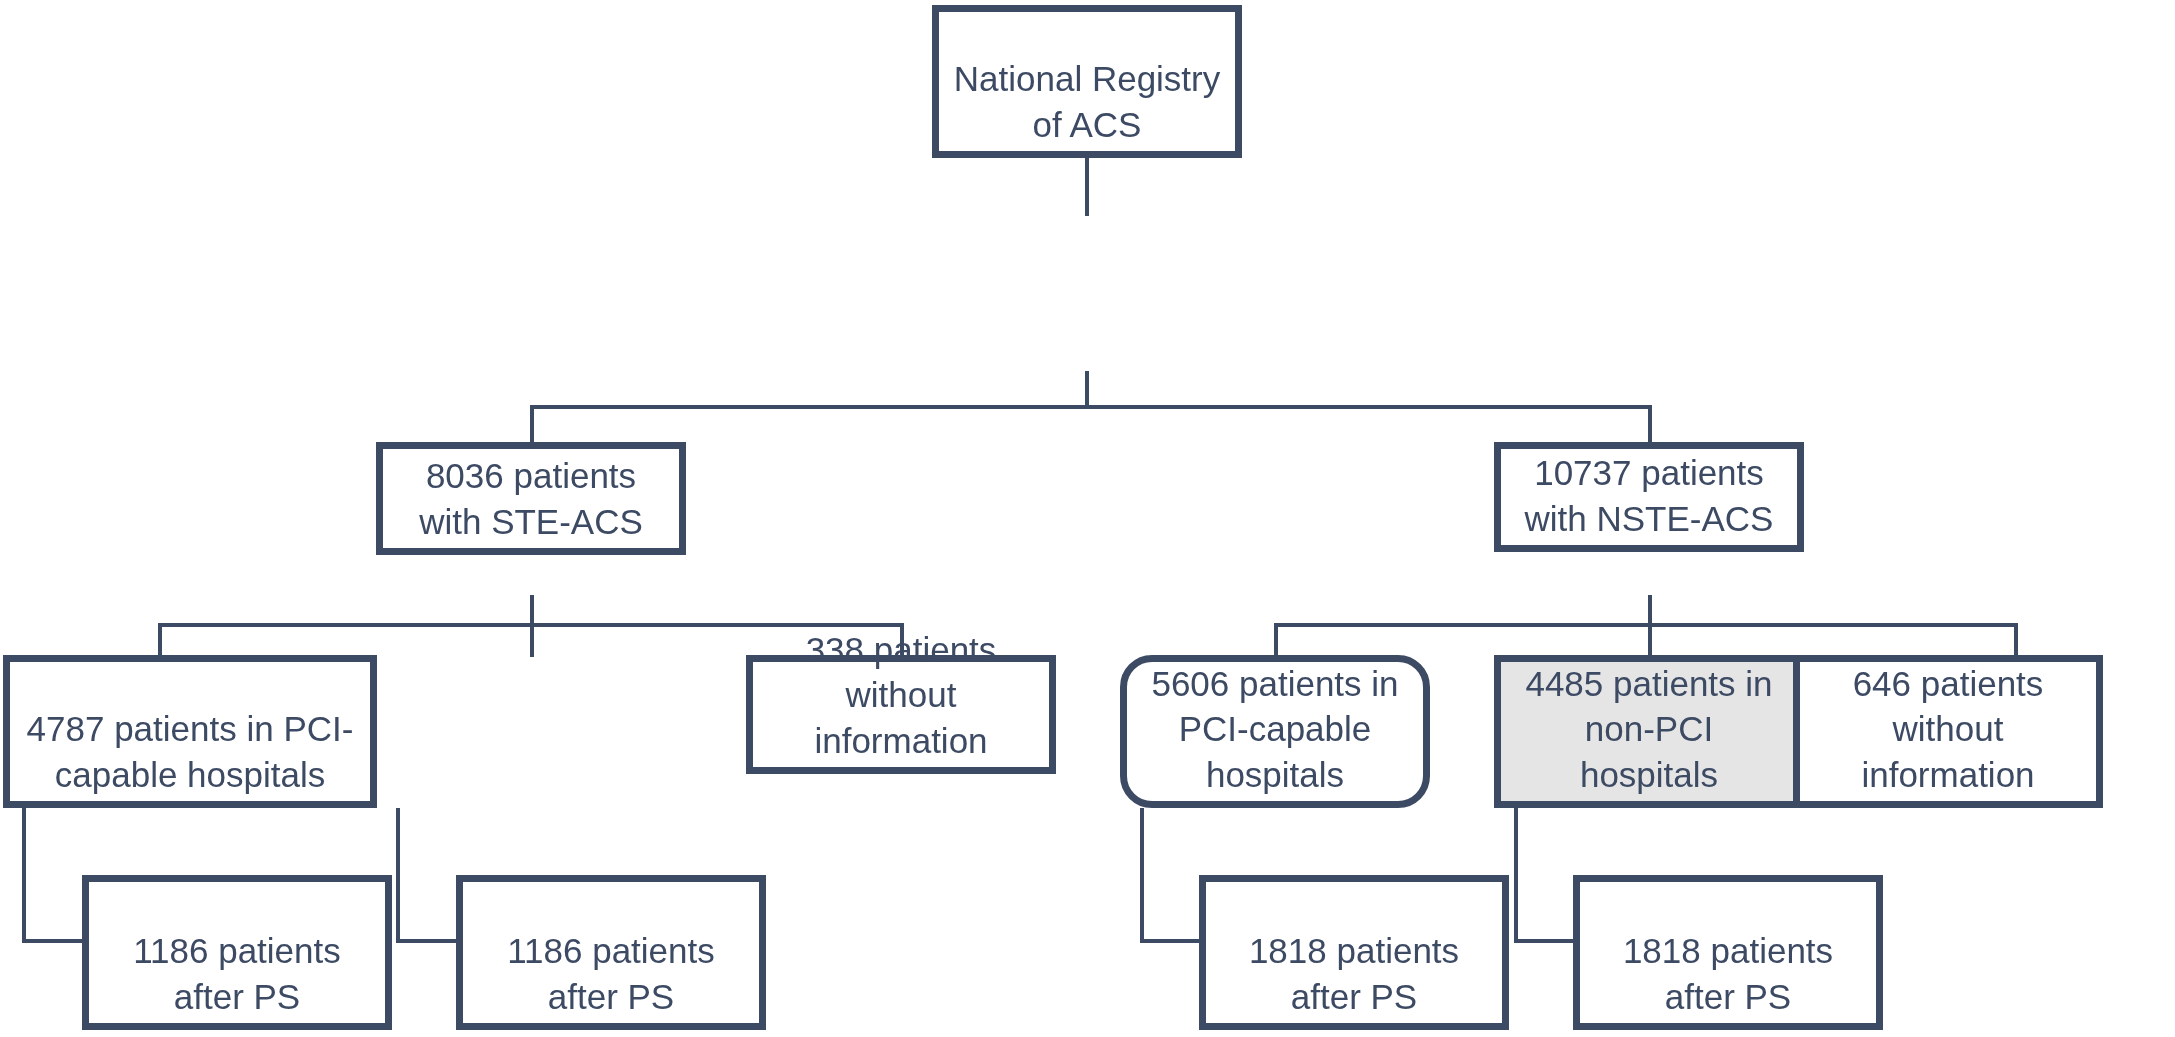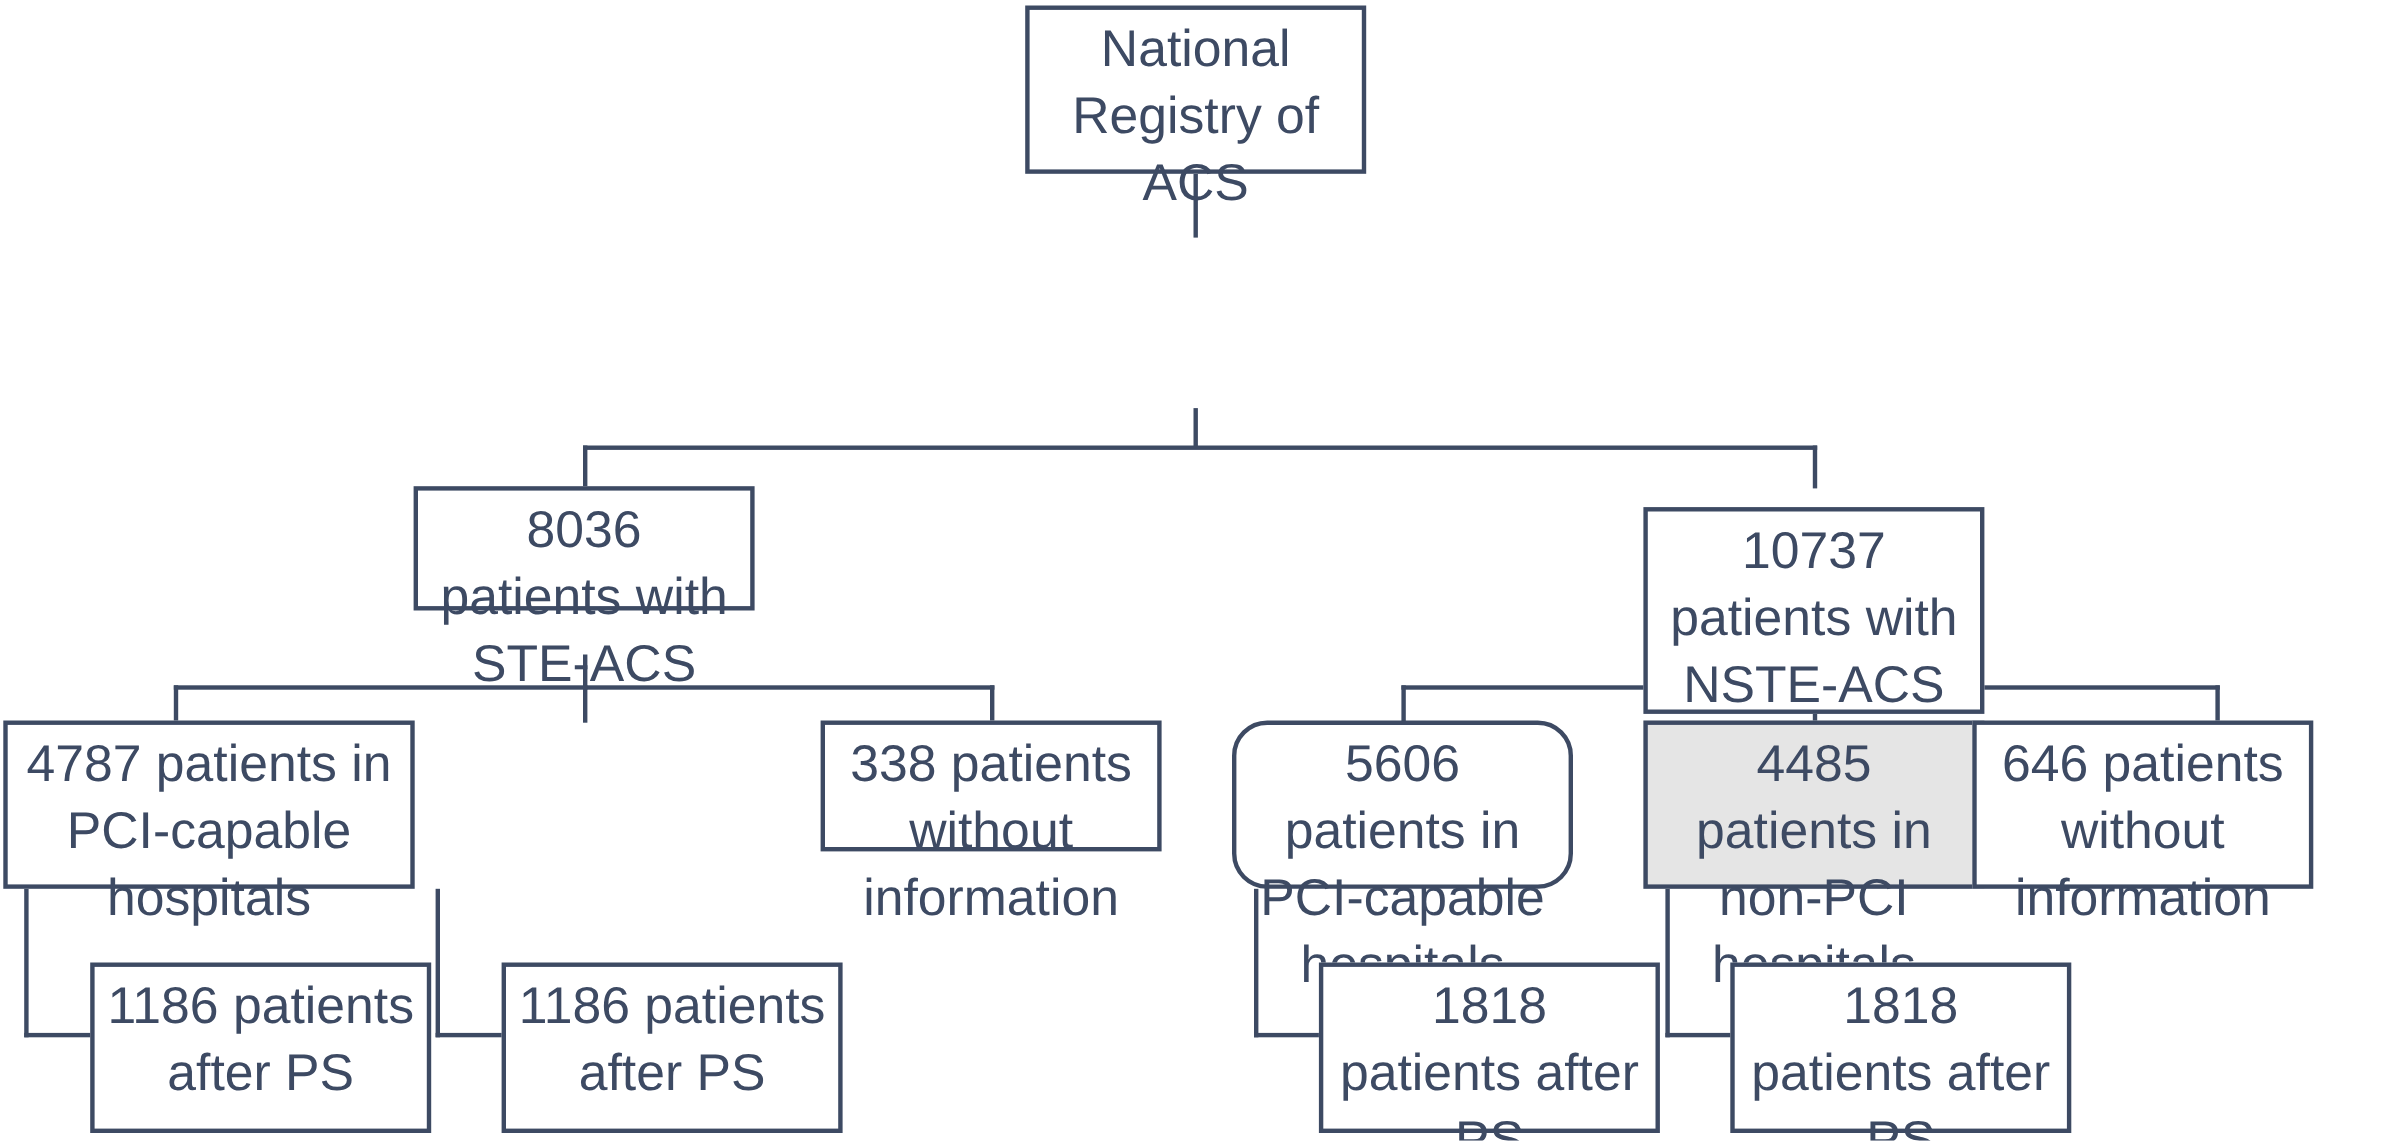--- a/index.html
+++ b/index.html
@@ -14,29 +14,29 @@
   #canvas {
     position: relative;
     width: 2175px;
     height: 1037px;
     background: #ffffff;
     overflow: hidden;
   }
   .node {
     position: absolute;
     box-sizing: border-box;
-    border: 4px solid #0ea5e9;
+    border: 7px solid #0ea5e9;
     background: #ffffff;
     color: #3d4a63;
     display: flex;
-    align-items: flex-start;
+    align-items: flex-end;
     justify-content: center;
     text-align: center;
     line-height: 1.30;
-    font-size: 47px;
+    font-size: 35px;
     padding: 4px 10px;
     z-index: 2;
   }
   .node span {
     display: block;
     width: 100%;
   }
   .conn {
     position: absolute;
     background: #3d4a63;
@@ -59,21 +59,21 @@
 
   <div class="conn v" style="left: 1085px; top: 371px; height: 36px; background: rgb(61, 74, 99);"></div>
   <div class="conn h" style="left: 530px; top: 405px; width: 1122px; background: rgb(61, 74, 99);"></div>
   <div class="conn v" style="left: 530px; top: 405px; height: 39px; background: rgb(61, 74, 99);"></div>
   <div class="conn v" style="left: 1648px; top: 405px; height: 39px; background: rgb(61, 74, 99);"></div>
 
   <div class="node" style="left: 376px; top: 442px; width: 310px; height: 113px; border-color: rgb(61, 74, 99); color: rgb(61, 74, 99); background: rgb(255, 255, 255);">
     <span>8036 patients with STE-ACS</span>
   </div>
 
-  <div class="node" style="left: 1494px; top: 442px; width: 310px; height: 188px; border-color: rgb(61, 74, 99); color: rgb(61, 74, 99); background: rgb(255, 255, 255); margin-top: 19px;">
+  <div class="node" style="left: 1494px; top: 442px; width: 310px; height: 110px; border-color: rgb(61, 74, 99); color: rgb(61, 74, 99); background: rgb(255, 255, 255);">
     <span>10737 patients with NSTE-ACS</span>
   </div>
 
   <div class="conn v" style="left: 530px; top: 595px; height: 32px; background: rgb(61, 74, 99);"></div>
   <div class="conn h" style="left: 158px; top: 623px; width: 746px; background: rgb(61, 74, 99);"></div>
   <div class="conn v" style="left: 158px; top: 623px; height: 34px; background: rgb(61, 74, 99);"></div>
   <div class="conn v" style="left: 530px; top: 623px; height: 34px; background: rgb(61, 74, 99);"></div>
   <div class="conn v" style="left: 900px; top: 623px; height: 34px; background: rgb(61, 74, 99);"></div>
 
   <div class="conn v" style="left: 1648px; top: 595px; height: 32px; background: rgb(61, 74, 99);"></div>

